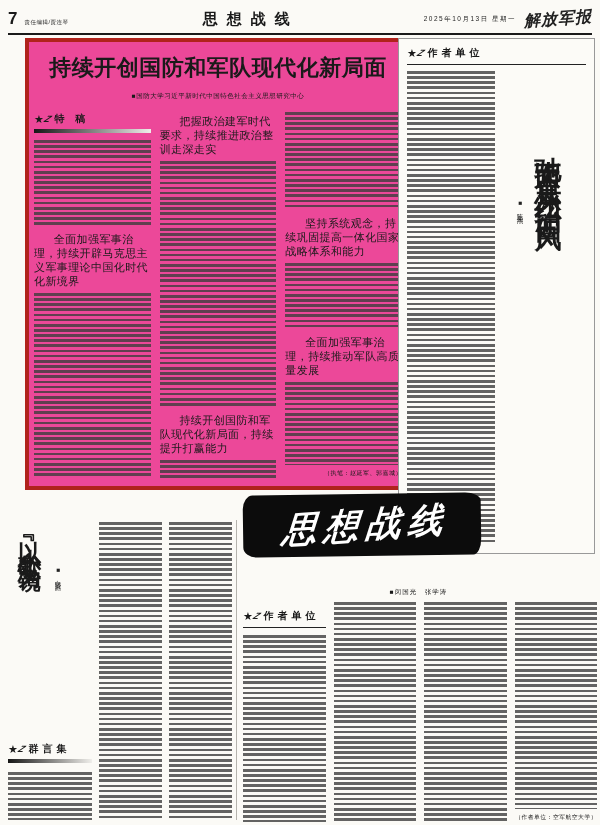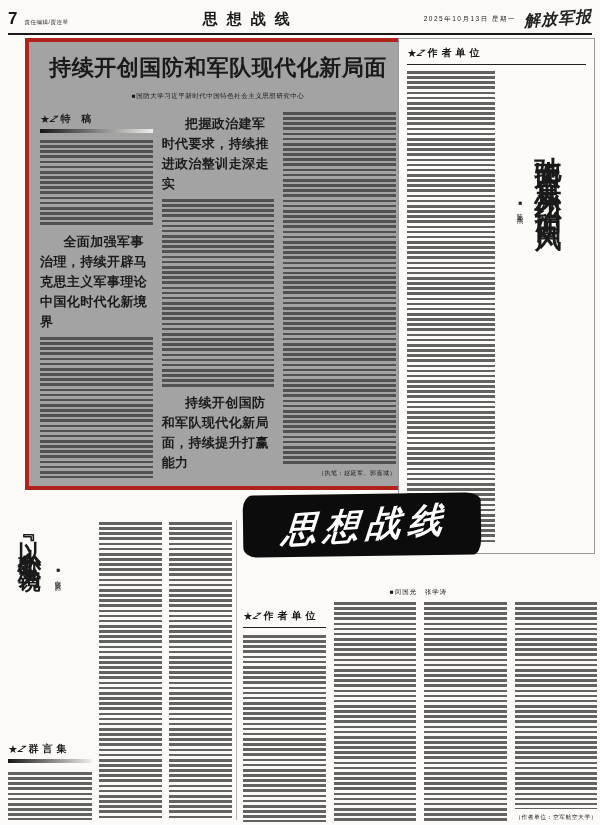--- a/index.html
+++ b/index.html
@@ -31,27 +31,27 @@
   .badge-row { display:flex; align-items:center; }
   .b-star  { font-size:11px; line-height:1; }
   .b-flash { display:inline-block; font-style:italic; font-weight:bold; font-size:9px;
              transform:skew(-28deg); margin:0 4px 0 1px; }
   .b-label { font-weight:bold; font-size:10px; letter-spacing:4px; white-space:nowrap; }
   .gradbar { height:4.5px; background:linear-gradient(90deg,#161616,#efeeea); margin-top:2.5px; }
   .thinline { height:1.2px; background:#222; margin-top:3.5px; }
 
   
   .main-box { position:absolute; left:25px; top:38px; width:386px; height:452px;
-              border:4px solid #b0231c; background:#a3a3a3; padding:8px 11px 7px; }
+              border:4px solid #b0231c; background:#ec4899; padding:8px 5px 7px; }
   .main-title { font-size:22px; font-weight:bold; text-align:center;
                 letter-spacing:.5px; margin-top:3px; white-space:nowrap; }
   .main-byline { font-size:6.5px; text-align:center; margin-top:9px; letter-spacing:.5px; }
   .cols { display:flex; gap:9px; margin-top:11px; height:366px; }
   .col  { flex:1; display:flex; flex-direction:column; min-width:0; }
-  .subhead { font-weight:bold; font-size:13px; line-height:20px;
+  .subhead { font-weight:normal; font-size:11px; line-height:14px;
              text-indent:1.8em; letter-spacing:.4px; margin:6px 0 5px; }
   .fill { flex:1; }
   .signoff { font-size:6px; text-align:right; margin-top:4px; letter-spacing:.5px; }
 
   
   .right-box { position:absolute; left:398px; top:38px; width:197px; height:516px;
                border:1px solid #999; background:#fcfbf7; padding:7px 8px 8px;
                display:flex; flex-direction:column; }
   .rb-content { display:flex; flex:1; margin-top:6px; }
   .vtext { writing-mode:vertical-rl; }
@@ -132,21 +132,23 @@
 
       <div class="col">
         <div class="subhead" style="margin-top:2px;">把握政治建军时代要求，持续推进政治整训走深走实</div>
         <div class="gtx" style="height:246px;"></div>
         <div class="subhead">持续开创国防和军队现代化新局面，持续提升打赢能力</div>
         <div class="gtx fill"></div>
       </div>
 
       <div class="col">
         <div class="gtx" style="height:98px;"></div>
+        <div class="subhead">坚持系统观念，持续巩固提高一体化国家战略体系和能力</div>
         <div class="gtx" style="height:66px;"></div>
+        <div class="subhead">全面加强军事治理，持续推动军队高质量发展</div>
         <div class="gtx fill"></div>
         <div class="signoff">（执笔：赵延军、郭嘉城）</div>
       </div>
 
     </div>
   </div>
 
   <div class="right-box">
     <div>
       <div class="badge-row">

